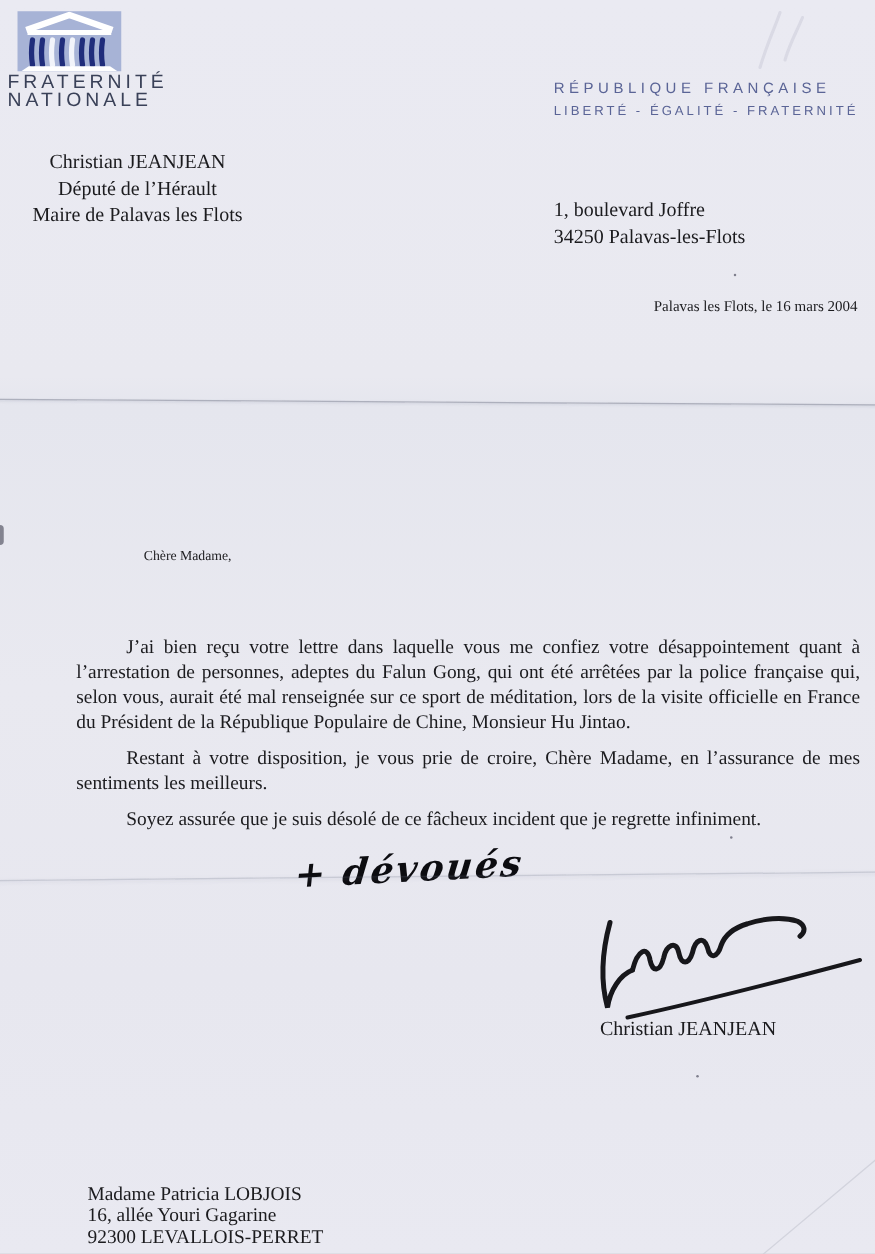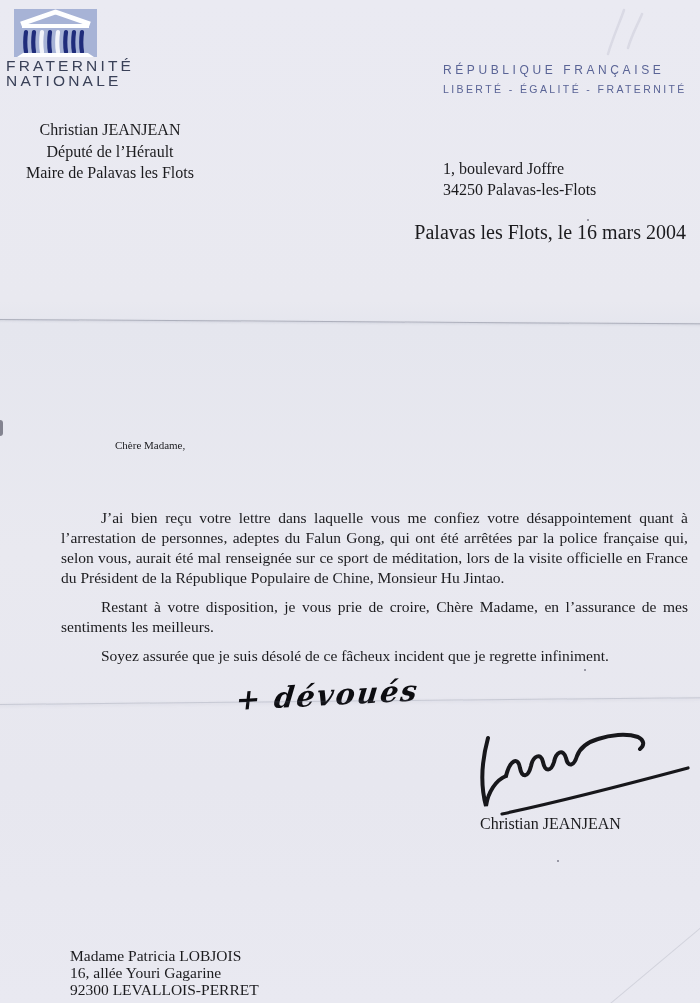--- a/index.html
+++ b/index.html
@@ -27,21 +27,21 @@
   .republique .l1{font-size:12px;letter-spacing:3.6px;}
   .republique .l2{font-size:10.5px;letter-spacing:2.4px;margin-top:6px;}
   .sender-block{
     position:absolute;left:4px;top:119px;width:212px;text-align:center;
     font-size:16px;line-height:21.5px;
   }
   .address-block{
     position:absolute;left:443px;top:129px;width:254px;
     font-size:16px;line-height:21px;margin-top:29px;
   }
-  .dateline{position:absolute;right:14px;top:221px;font-size:20px;text-align:center;}
+  .dateline{position:absolute;right:14px;top:238px;font-size:12px;text-align:center;}
   
   .salutation{position:absolute;left:115px;top:439px;font-size:11px;}
   .letter-body{position:absolute;left:61px;top:508px;width:627px;font-size:15.5px;line-height:20px;text-align:justify;}
   .letter-body p{margin:0 0 9px 0;text-indent:40px;}
   
   .handwritten{
     position:absolute;left:236px;top:683px;
     font-family:"DejaVu Serif", serif;font-style:italic;font-weight:bold;
     font-size:29px;letter-spacing:2px;color:#0c0c10;
     transform:rotate(-3deg) skewX(-9deg);transform-origin:left center;

